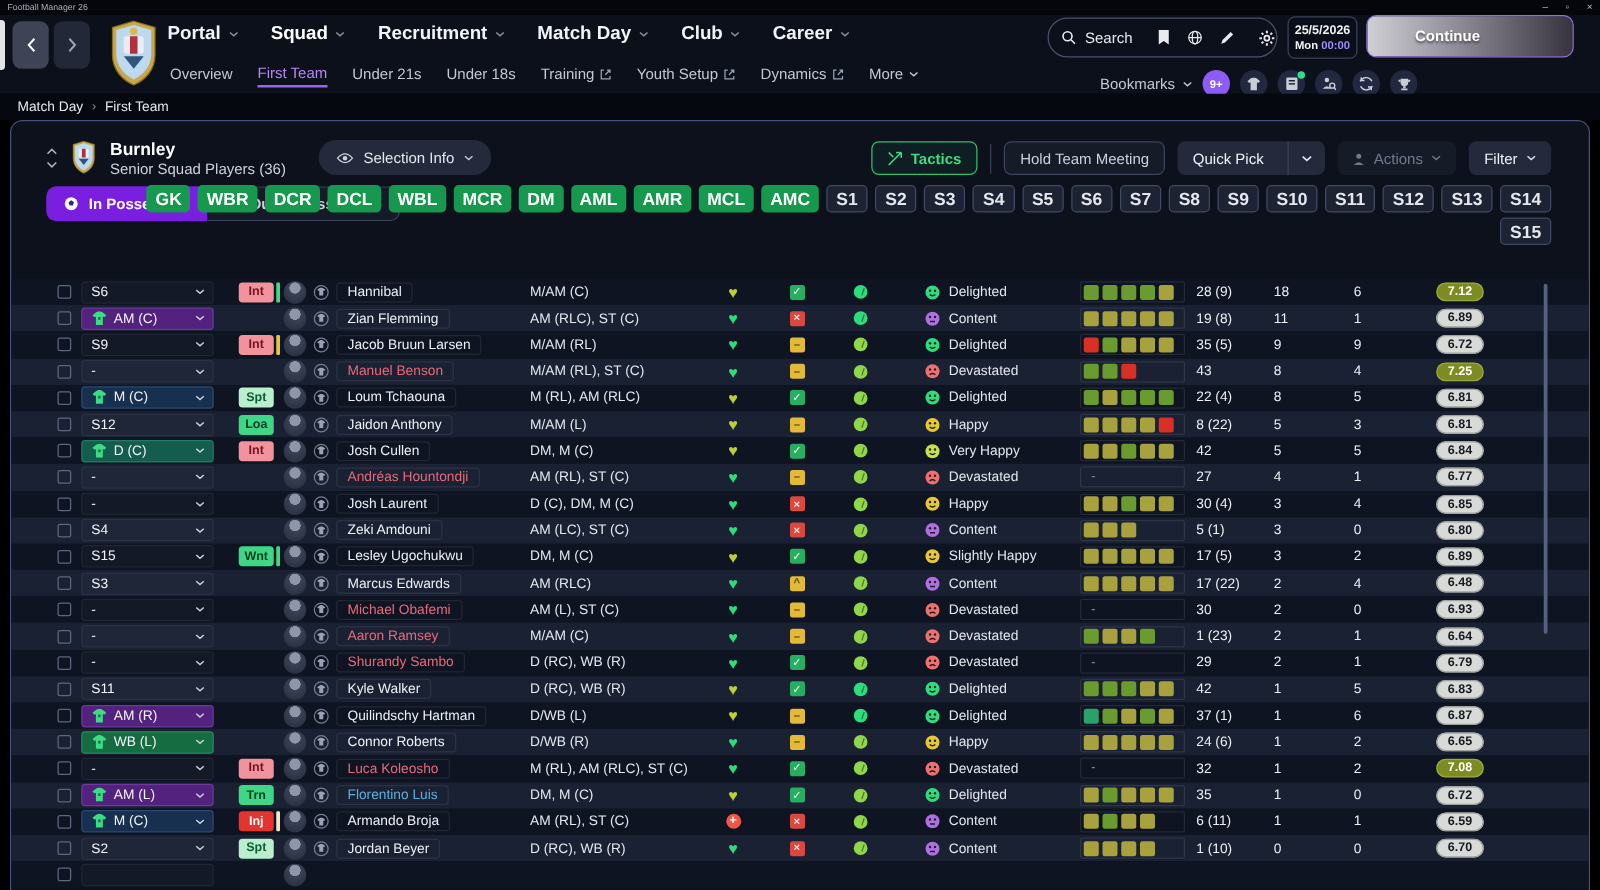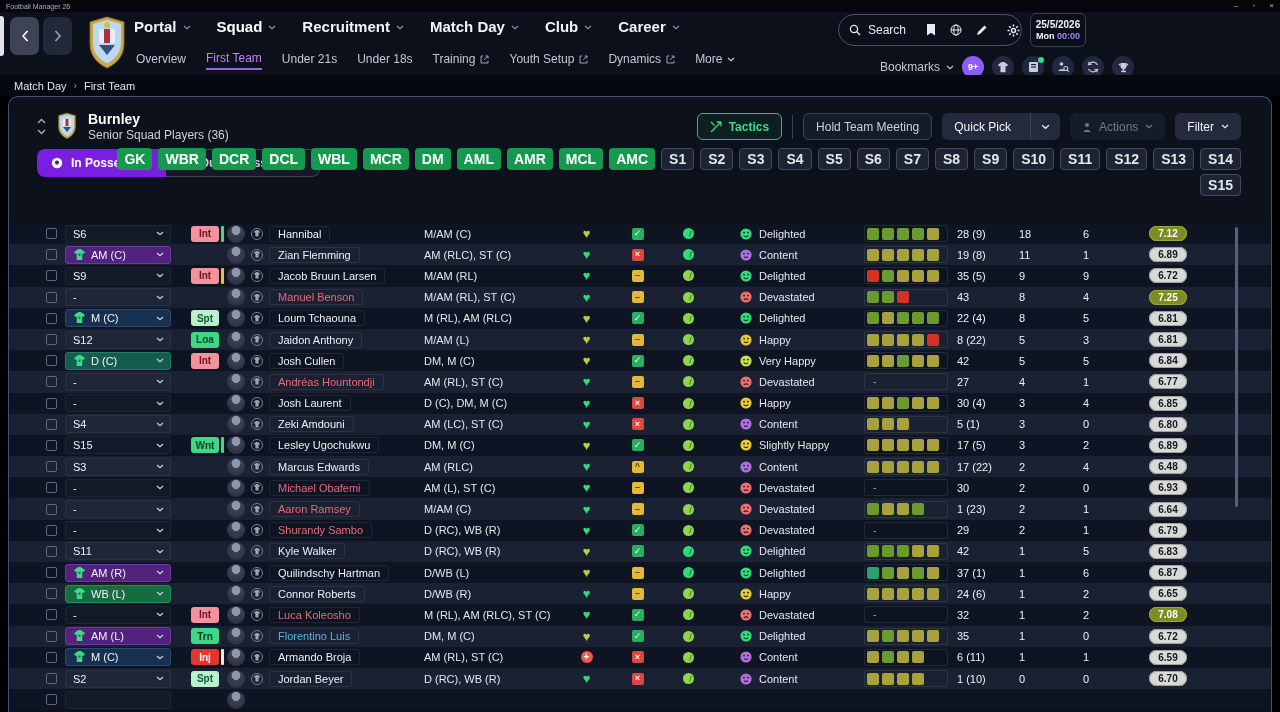--- a/index.html
+++ b/index.html
@@ -314,20 +314,23 @@
             <path d="M6.5 .5v2M6.5 10.5v2M.5 6.5h2M10.5 6.5h2M2.3 2.3l1.4 1.4M9.3 9.3l1.4 1.4M10.7 2.3L9.3 3.7M3.7 9.3l-1.4 1.4"></path>
           </g>
         </svg>
     </div>
   </div>
 
   <div class="datebox">
     <span class="d1">25/5/2026</span>
     <span class="d2"><span>Mon</span> <span class="time">00:00</span></span>
   </div>
+  <div class="continuebtn">
+    <span>Continue</span>
+  </div>
 
   <div class="bookmarksrow">
     <span class="bookmarks-label">
       <span>Bookmarks</span>
       <svg width="8" height="5" viewBox="0 0 8 5">
           <path d="M1 1l3 2.6L7 1" fill="none" stroke="#c3c8d4" stroke-width="1.2"></path>
         </svg>
     </span>
     <span class="badge9">9+</span>
     <span class="iconcircle">
@@ -388,20 +391,30 @@
     <svg width="22" height="28" viewBox="0 0 42 56">
       <path d="M21 2 38 7v22c0 12-8 20-17 24C12 49 4 41 4 29V7Z" fill="#c9a84c" stroke="#8a6f1f"></path>
       <path d="M21 5 35 9v19c0 10-6.5 17-14 20.5C13.5 45 7 38 7 28V9Z" fill="#bcd9ef"></path>
       <rect x="13" y="14" width="16" height="14" rx="2" fill="#e9eef5"></rect>
       <path d="M18 14h6v14h-6z" fill="#b03040"></path>
       <path d="M13 30h16l-8 10z" fill="#30557a"></path>
     </svg>
     <span>
       <div class="clubname">Burnley</div>
       <div class="clubsub">Senior Squad Players (36)</div>
+    </span>
+    <span class="selinfo">
+      <svg width="14" height="9" viewBox="0 0 14 9">
+          <path d="M1 4.5Q7 -2.5 13 4.5 7 11.5 1 4.5Z" fill="none" stroke="#cfd3de"></path>
+          <circle cx="7" cy="4.5" r="1.8" fill="#cfd3de"></circle>
+        </svg>
+      <span>Selection Info</span>
+      <svg width="8" height="5" viewBox="0 0 8 5">
+          <path d="M1 1l3 2.6L7 1" fill="none" stroke="#c3c8d4" stroke-width="1.2"></path>
+        </svg>
     </span>
   </div>
 
   <div class="hdrbtns">
     <div class="btn btn-tactics">
       <svg width="12" height="12" viewBox="0 0 12 12">
           <path d="M1 11L11 1M11 1H6.8M11 1v4.2M1 1l3.6 3.6" fill="none" stroke="#3ddc84" stroke-width="1.3"></path>
         </svg>
       <span>Tactics</span>
     </div>

